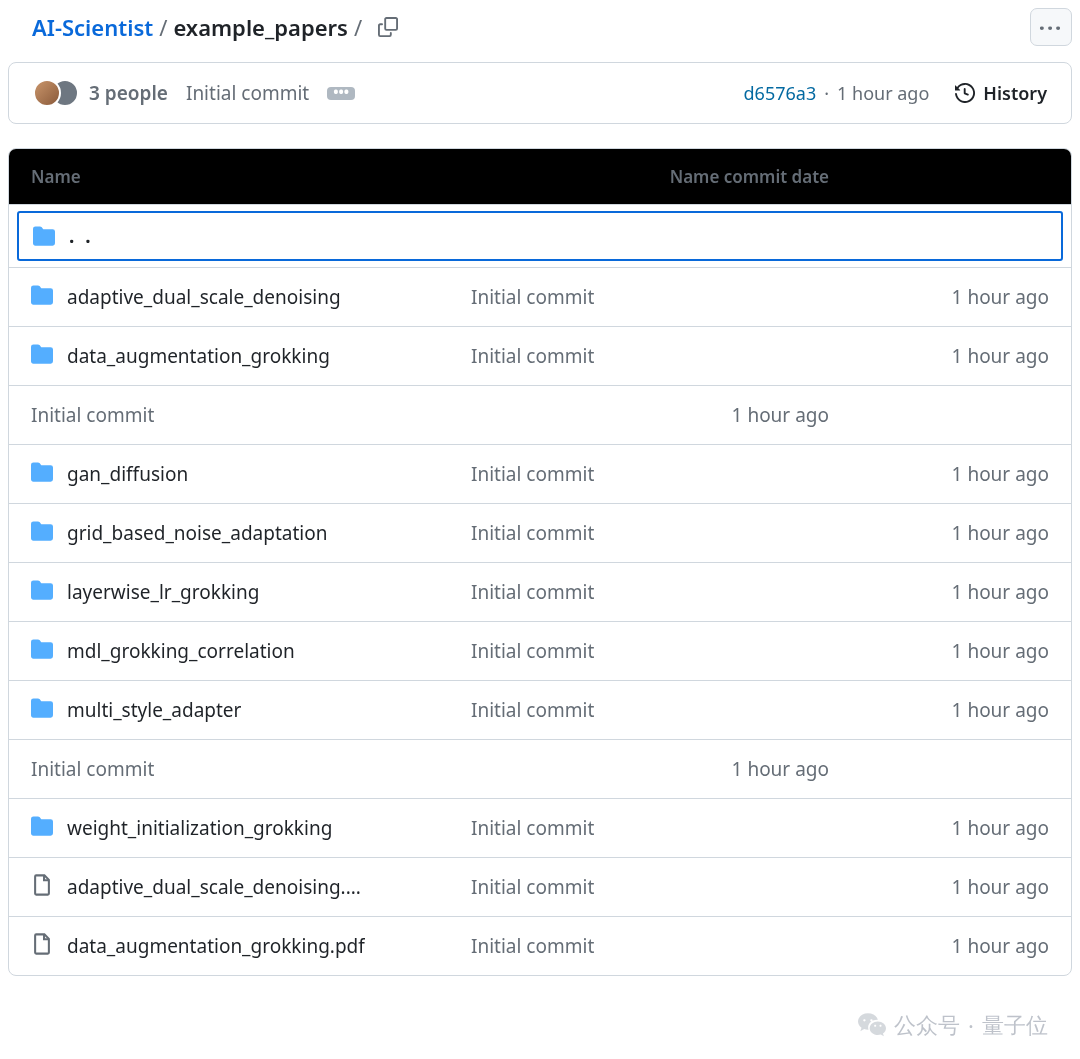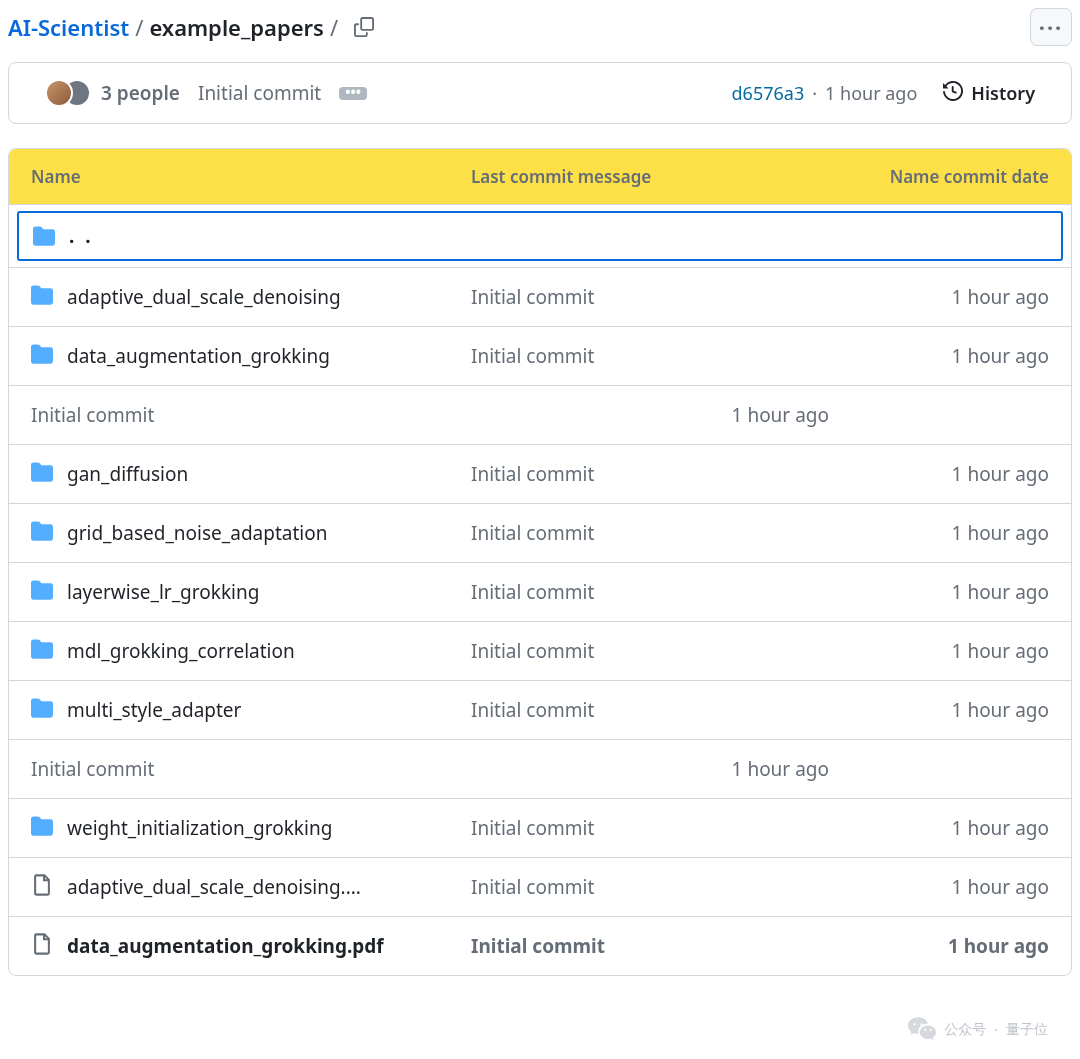--- a/index.html
+++ b/index.html
@@ -26,20 +26,21 @@
       display: flex;
       align-items: center;
       font-size: 22px;
       font-weight: 400;
       gap: 2px;
     }
     .breadcrumb .repo-link {
       color: #0969da;
       font-weight: 600;
       cursor: pointer;
+      margin-left: 24px;
     }
     .breadcrumb .sep {
       color: #656d76;
       margin: 0 4px;
     }
     .breadcrumb .current {
       color: #1f2328;
       font-weight: 600;
     }
     .copy-btn {
@@ -62,21 +63,21 @@
       color: #656d76;
       background: #f6f8fa;
       font-size: 22px;
       font-weight: bold;
       letter-spacing: 2px;
       line-height: 0;
     }
     .commit-bar {
       border: 1px solid #d0d7de;
       border-radius: 8px;
-      padding: 16px 36px;
+      padding: 16px 24px;
       display: flex;
       align-items: center;
       justify-content: space-between;
       margin-bottom: 24px;
     }
     .commit-left {
       display: flex;
       align-items: center;
       gap: 10px;
     }
@@ -126,36 +127,37 @@
     .sha {
       color: #0369a1;
       cursor: pointer;
     }
     .dot { color: #656d76; }
     .time-ago {
       color: #656d76;
     }
     .history-link {
       display: flex;
+      align-items: center;
       gap: 8px;
       color: #1f2328;
       font-weight: 600;
       margin-left: 18px;
       cursor: pointer;
     }
     .history-icon {
       display: inline-flex;
     }
     .file-table {
       border: 1px solid #d0d7de;
       border-radius: 8px;
       overflow: hidden;
     }
     .table-header {
-      background: #fde047;
+      background: #000000;
       display: grid;
       grid-template-columns: 440px 1fr 220px;
       padding: 16px 22px;
       font-size: 17px;
       font-weight: 600;
       color: #656d76;
       border-bottom: 1px solid #d0d7de;
     }
     .th-right { text-align: right; }
     .parent-row-wrap {
@@ -178,21 +180,21 @@
       letter-spacing: 3px;
     }
     .file-row {
       display: grid;
       grid-template-columns: 440px 1fr 220px;
       padding: 16px 22px;
       border-bottom: 1px solid #d0d7de;
       font-size: 19px;
       align-items: center;
     }
-    .file-row:last-child { border-bottom: none; font-weight: bold; }
+    .file-row:last-child { border-bottom: none; }
     .name-cell {
       display: flex;
       align-items: flex-start;
       gap: 14px;
       overflow: hidden;
       white-space: nowrap;
     }
     .name-text {
       color: #1f2328;
       cursor: pointer;
@@ -210,21 +212,21 @@
     .folder-icon { flex-shrink: 0; color: #54aeff; }
     .file-icon { flex-shrink: 0; color: #656d76; }
     .watermark {
       position: absolute;
       bottom: 18px;
       right: 32px;
       display: flex;
       align-items: center;
       gap: 8px;
       color: #9ca3af;
-      font-size: 14px;
+      font-size: 22px;
       opacity: 0.65;
       pointer-events: none;
     }
     .watermark .wdot { color: #9ca3af; }
     svg { display: block; }
   </style>
 </head>
 <body>
 
 <div class="breadcrumb-container">
@@ -266,21 +268,20 @@
         </svg>
       </span>
       <span>History</span>
     </span>
   </div>
 </div>
 
 <div class="file-table">
   <div class="table-header">
     <div>Name</div>
-    <div>Last commit message</div>
     <div class="th-right">Name commit date</div>
   </div>
 
   <div class="parent-row-wrap">
     <div class="parent-row">
       <svg class="folder-icon" width="22" height="22" viewBox="0 0 16 16" fill="currentColor">
         <path d="M1.75 1A1.75 1.75 0 0 0 0 2.75v10.5C0 14.216.784 15 1.75 15h12.5A1.75 1.75 0 0 0 16 13.25v-8.5A1.75 1.75 0 0 0 14.25 3H7.5a.25.25 0 0 1-.2-.1l-.9-1.2C6.07 1.26 5.55 1 5 1H1.75Z"></path>
       </svg>
       <span class="parent-dots">. .</span>
     </div>

